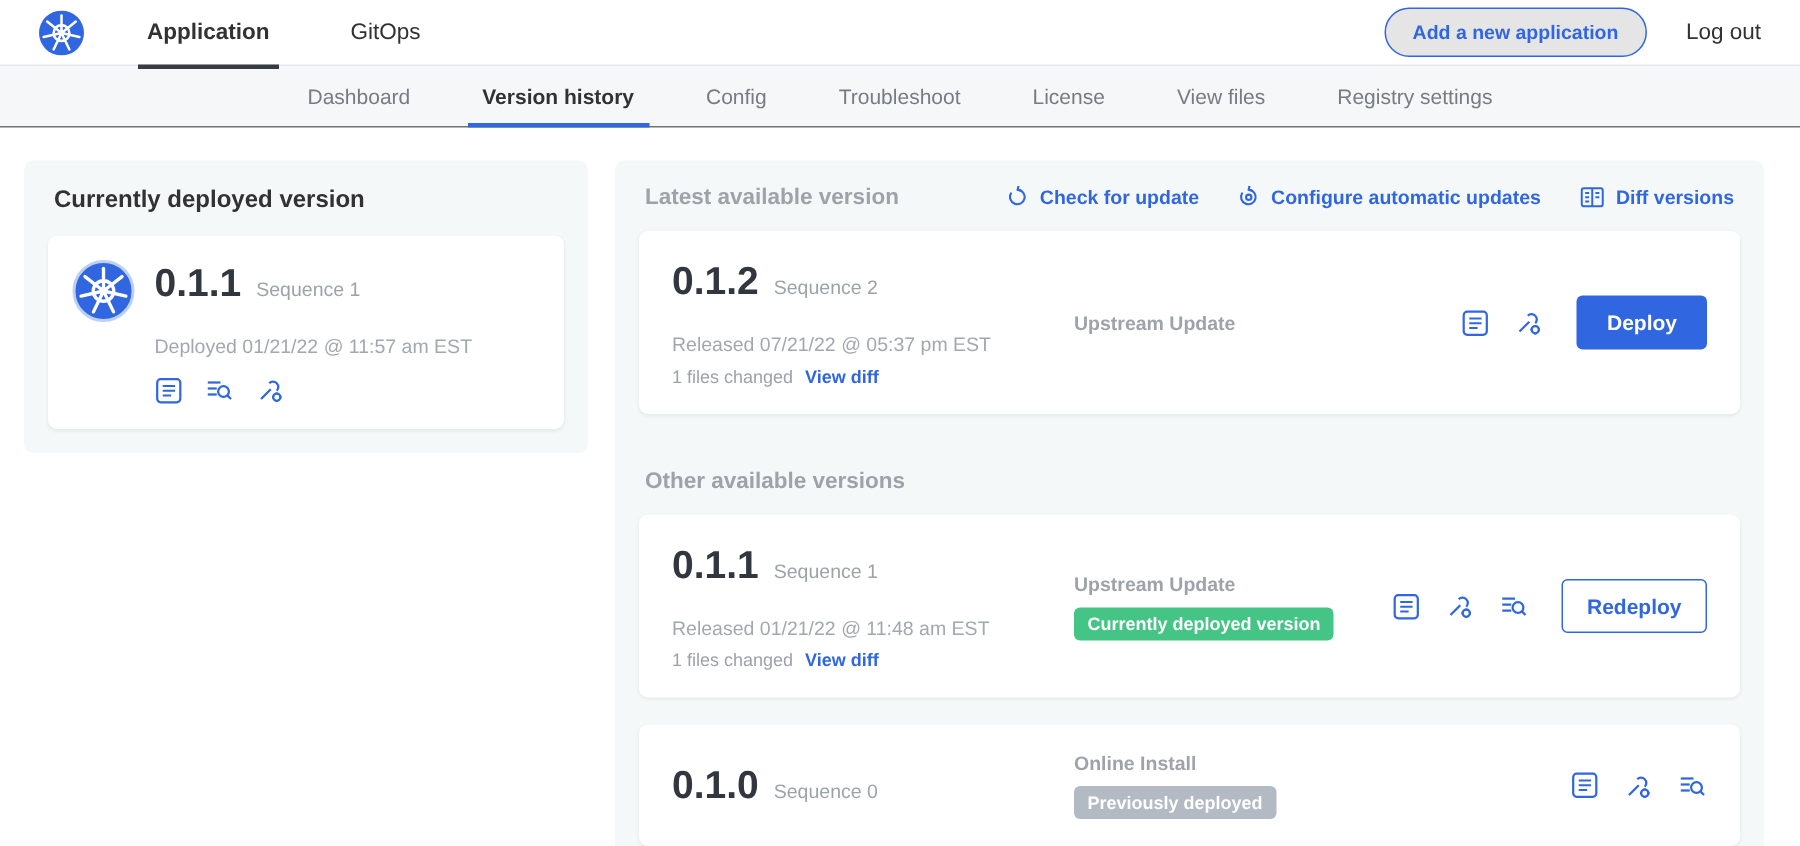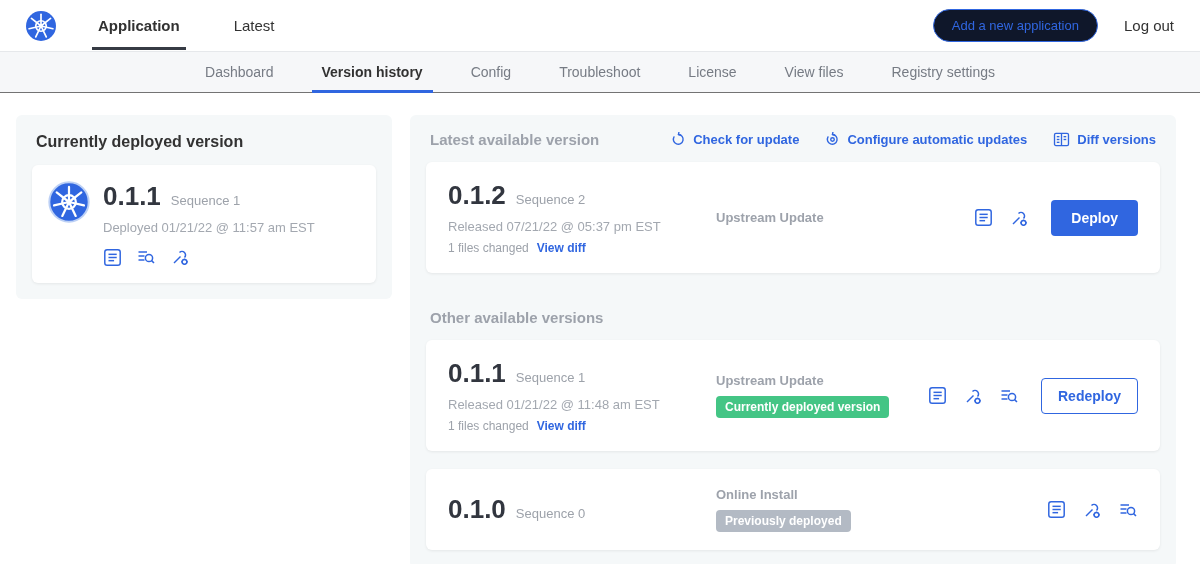--- a/index.html
+++ b/index.html
@@ -6,37 +6,37 @@
   html, body { margin: 0; padding: 0; }
   body {
     width: 1200px; height: 564px; overflow: hidden;
     background: #fff;
     font-family: "Liberation Sans", sans-serif;
     color: var(--dark, #323232);
   }
 
   
   .topnav {
-    height: 52px; display: flex; align-items: center;
+    height: 44px; display: flex; align-items: center;
     padding: 4px 26px; background: #fff; border-bottom: 1px solid #e6e8eb;
   }
   .logo { width: 30px; height: 30px; margin-right: 36px; flex: none; }
   .top-tab {
     position: relative; height: 48px; display: flex; align-items: center;
     padding: 0 6px; margin-right: 42px; font-size: 15px; color: #323232; cursor: pointer;
   }
   .top-tab.active { font-weight: bold; }
   .top-tab.active::after {
     content: ""; position: absolute; left: 0; right: 0; bottom: 0;
     height: 3px; background: #363b44;
   }
   .top-right { margin-left: auto; display: flex; align-items: center; gap: 26px; }
   .add-app-btn {
-    border: 1px solid var(--accent); color: var(--accent); background: #0f172a;
-    border-radius: 17px; padding: 8px 18px; font-weight: normal; font-size: 13px;
+    border: 1px solid var(--accent); color: var(--accent); background: #e5e5e5;
+    border-radius: 17px; padding: 8px 18px; font-weight: bold; font-size: 13px;
     font-family: inherit; cursor: pointer;
   }
   .logout { font-size: 15px; color: #323232; cursor: pointer; }
 
   
   .subnav {
     height: 41px; background: #f6f7f9; border-bottom: 1px solid #737373;
     display: flex; justify-content: center; align-items: stretch;
   }
   .subnav-item {
@@ -58,21 +58,21 @@
 
   .deployed-card {
     background: #fff; border-radius: 6px; padding: 16px;
     box-shadow: 0 1px 3px rgba(0,0,0,0.07);
   }
   .deployed-row { display: flex; gap: 13px; }
   .k8s-badge { width: 42px; height: 42px; flex: none; }
   .version-line { display: flex; align-items: baseline; gap: 10px; }
   .version-big { font-size: 26px; font-weight: bold; color: #32363f; }
   .seq { font-size: 13px; color: #9da2aa; }
-  .date { font-size: 13px; color: #a3a8b0; margin-top: 8px; }
+  .date { font-size: 13px; color: #a3a8b0; margin-top: 19px; }
   .icon-row { display: flex; gap: 14px; margin-top: 12px; color: var(--accent); align-items: center; }
   .icon-btn { display: inline-flex; color: var(--accent); cursor: pointer; }
 
   .right-panel { flex: 1; padding: 14px 16px 18px; }
   .right-header { display: flex; align-items: center; margin: 2px 4px 14px; }
   .right-title { font-size: 15px; font-weight: bold; color: #9da2ab; }
   .right-actions { margin-left: auto; display: flex; gap: 26px; }
   .action-link {
     display: flex; align-items: center; gap: 7px;
     color: var(--accent); font-size: 13px; font-weight: bold; cursor: pointer;
@@ -131,21 +131,21 @@
         <line x1="16" y1="16" x2="3.3" y2="18.9"></line>
         <line x1="16" y1="16" x2="5.8" y2="7.9"></line>
       </g>
       <circle cx="16" cy="16" r="2.2" fill="#fff"></circle>
     </svg>
   </span>
   <div class="top-tab active">
     <span>Application</span>
   </div>
   <div class="top-tab">
-    <span>Latest</span>
+    <span>GitOps</span>
   </div>
   <div class="top-right">
     <button class="add-app-btn">Add a new application</button>
     <span class="logout">Log out</span>
   </div>
 </div>
 
 <div class="subnav">
   <div class="subnav-item">
       <span>Dashboard</span>

